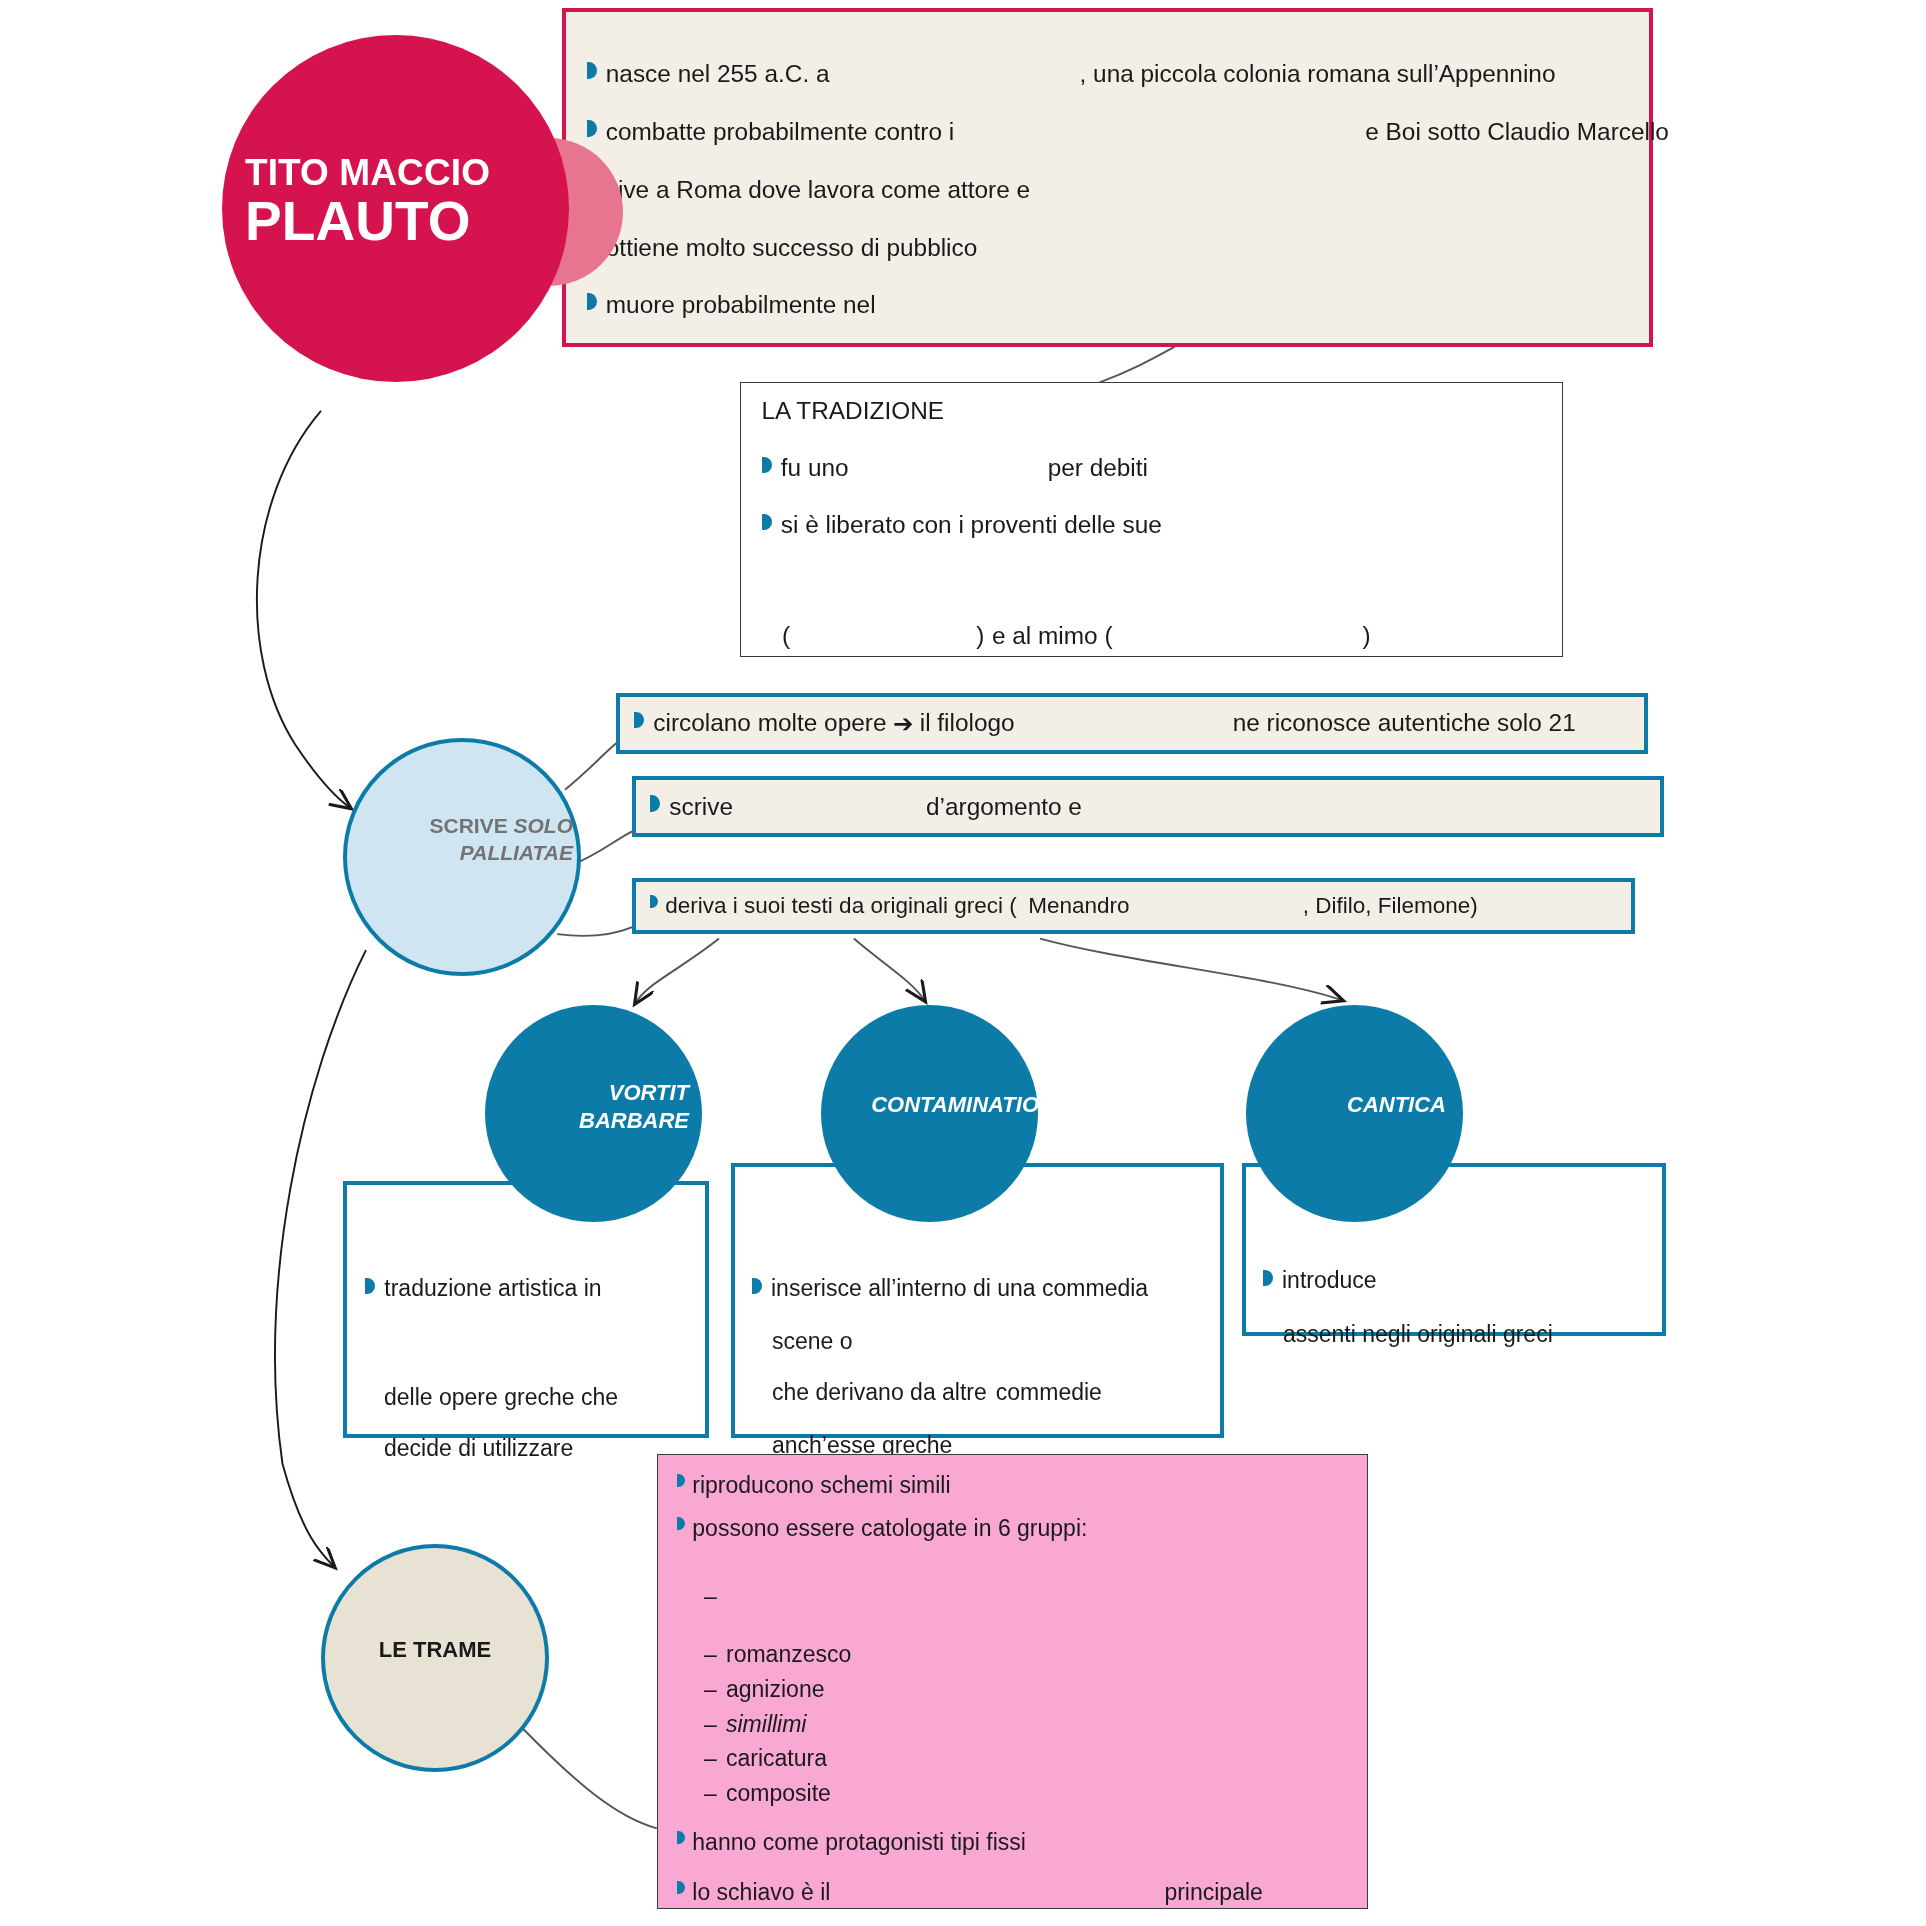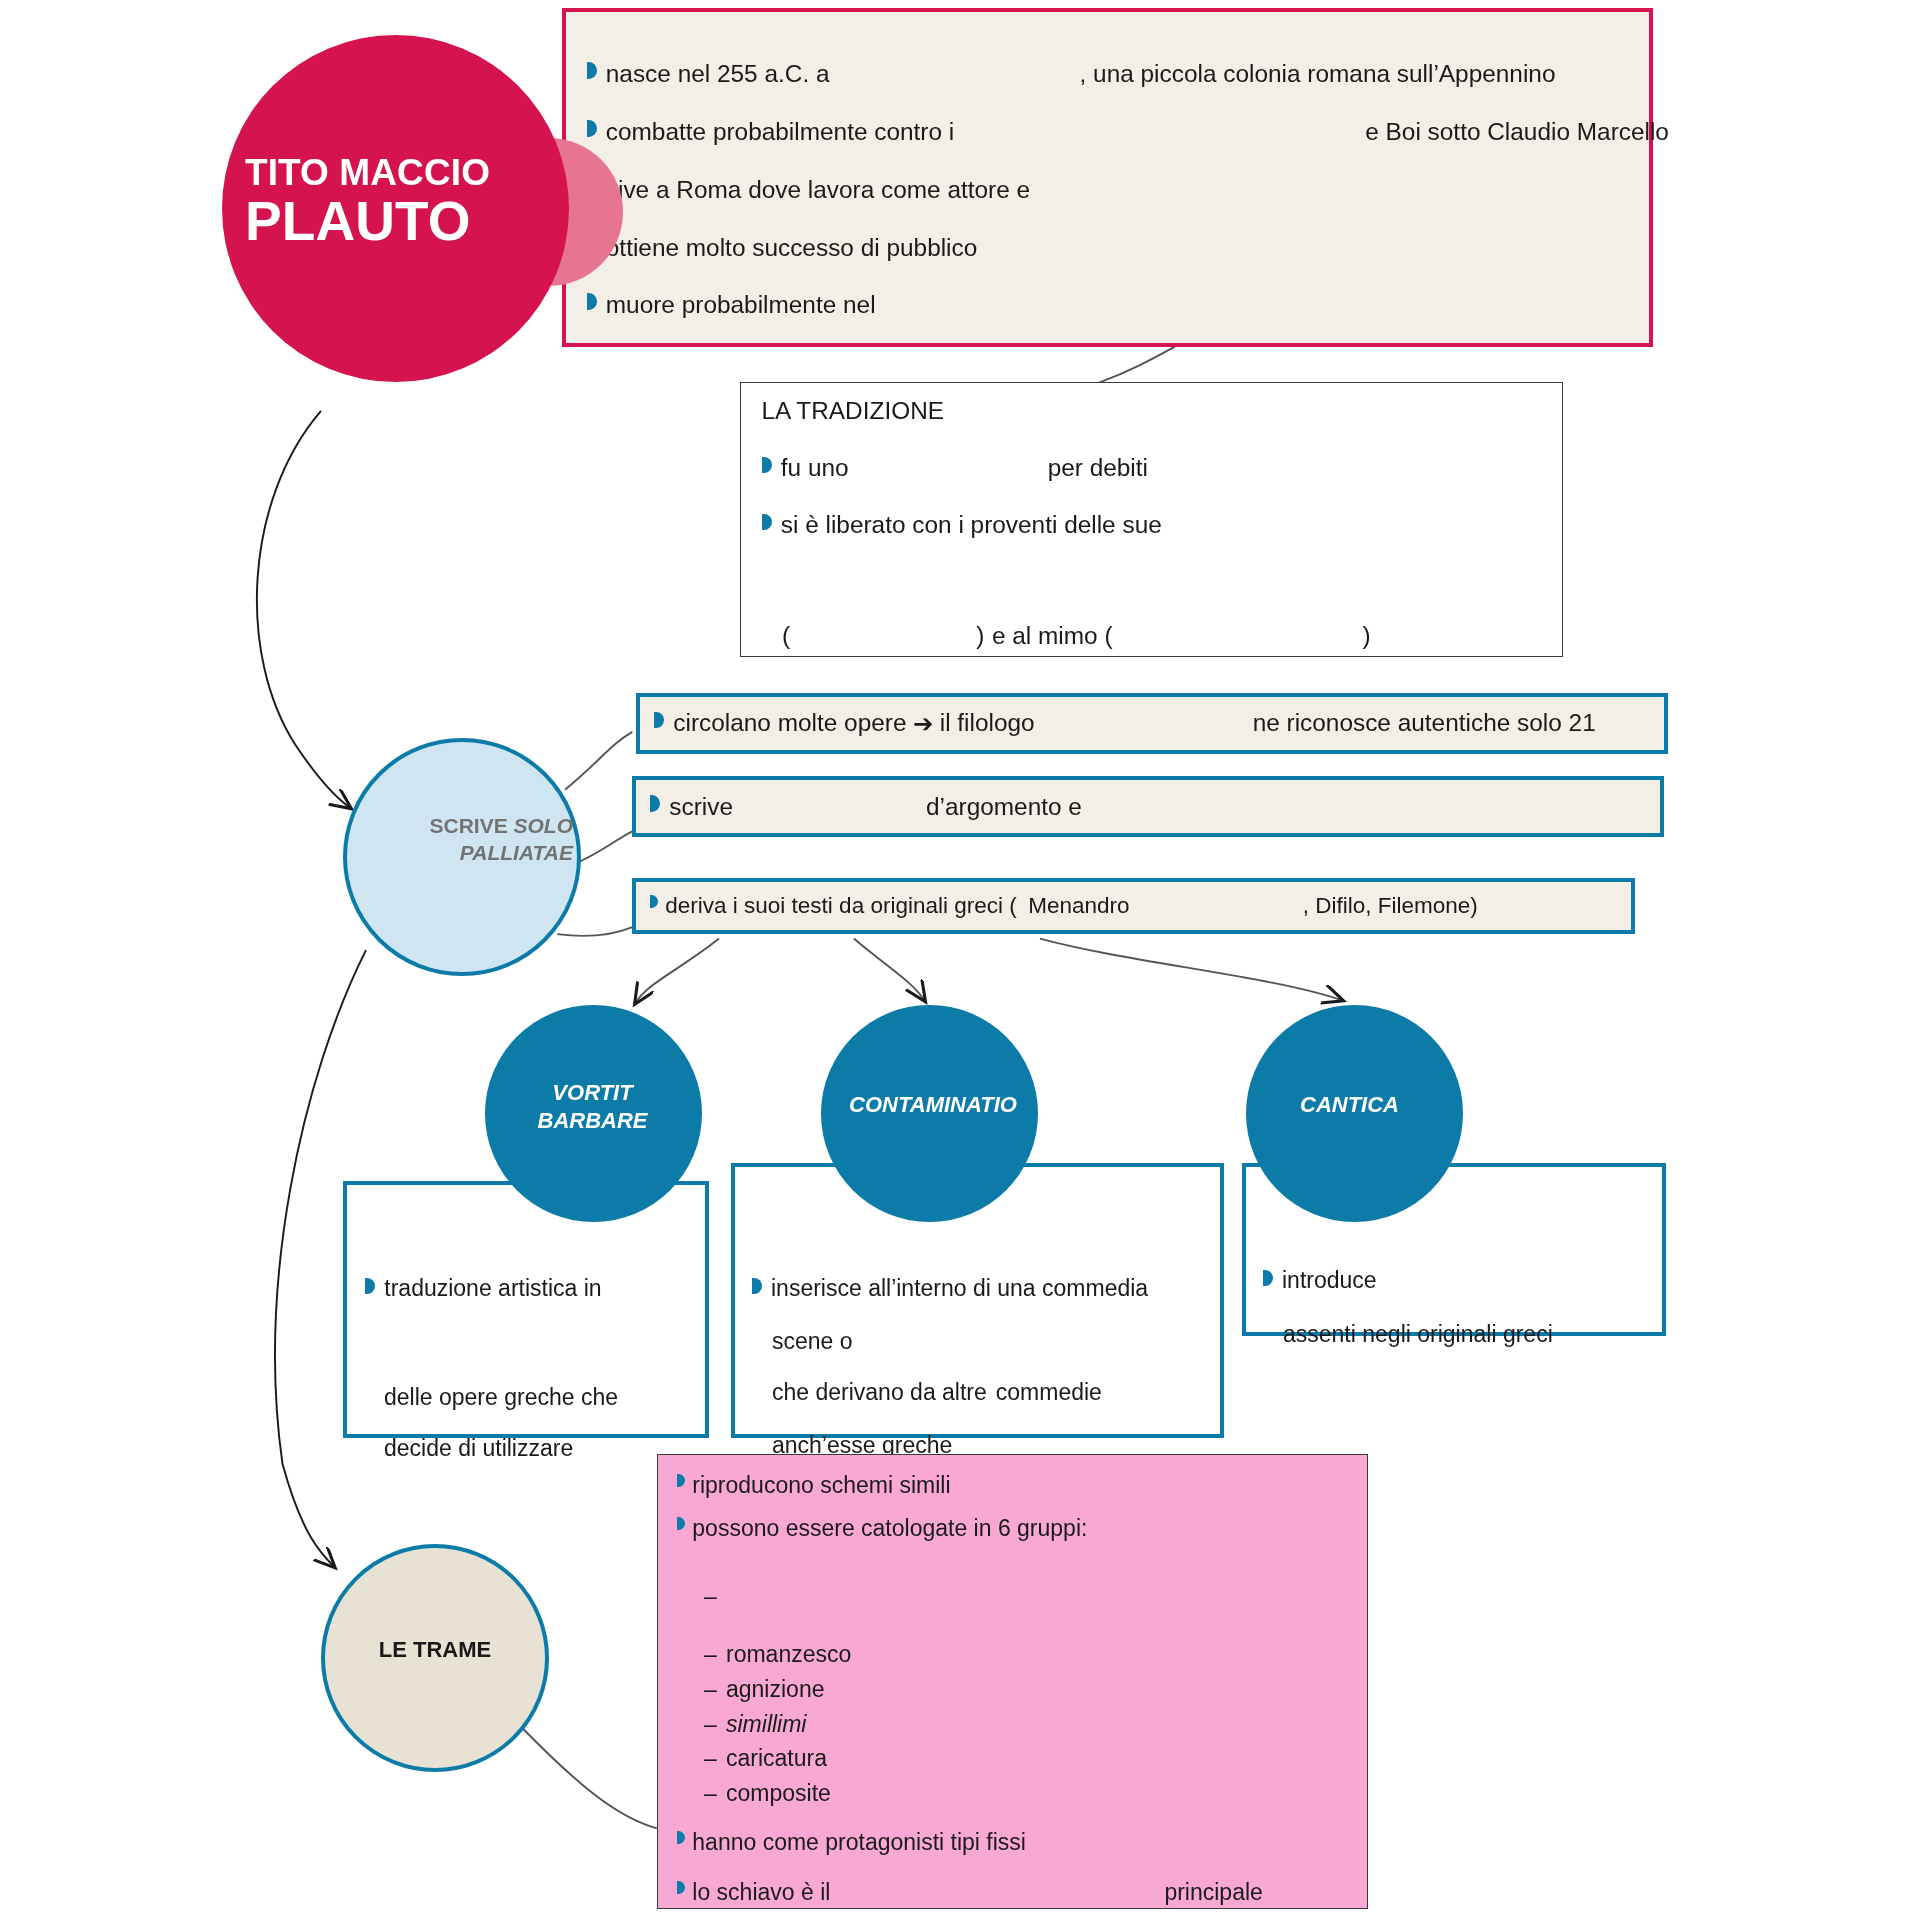--- a/index.html
+++ b/index.html
@@ -75,33 +75,33 @@
     position:absolute;left:348px;top:812px;width:225px;text-align:right;
     font-size:21px;font-weight:bold;color:#737373;line-height:1.30;z-index:5;
   }
 
   
   .bar{
     position:absolute;background:#f3efe7;border:4.5px solid #0c7ba8;box-sizing:border-box;
     display:flex;align-items:center;z-index:2;
   }
   .bar .txt{font-size:24.4px;color:#1a1a1a;white-space:nowrap;display:flex;align-items:flex-start;padding-left:14px;}
-  #bar1{left:636px;top:693px;width:1032px;height:61px;}
+  #bar1{left:616px;top:693px;width:1032px;height:61px;}
   #bar2{left:632px;top:776px;width:1032px;height:61px;}
   #bar3{left:632px;top:878px;width:1003px;height:56px;}
   #bar3 .txt{font-size:22.5px;}
   .arrowglyph{display:inline-block;padding:0 6.4px;}
 
   
   .dcircle{
     position:absolute;width:217px;height:217px;border-radius:50%;background:#0c7ba8;z-index:4;
   }
   .dlabel{
     position:absolute;color:#ffffff;font-size:22px;font-weight:bold;font-style:italic;
-    line-height:1.28;z-index:5;text-align:center;
+    line-height:1.28;z-index:5;text-align:right;
   }
   #c1{left:485px;top:1005px;}
   #c1l{left:496px;top:1079px;width:193px;}
   #c2{left:821px;top:1005px;}
   #c2l{left:827px;top:1091px;width:212px;}
   #c3{left:1246px;top:1005px;}
   #c3l{left:1253px;top:1091px;width:193px;}
 
   
   .ebox{

